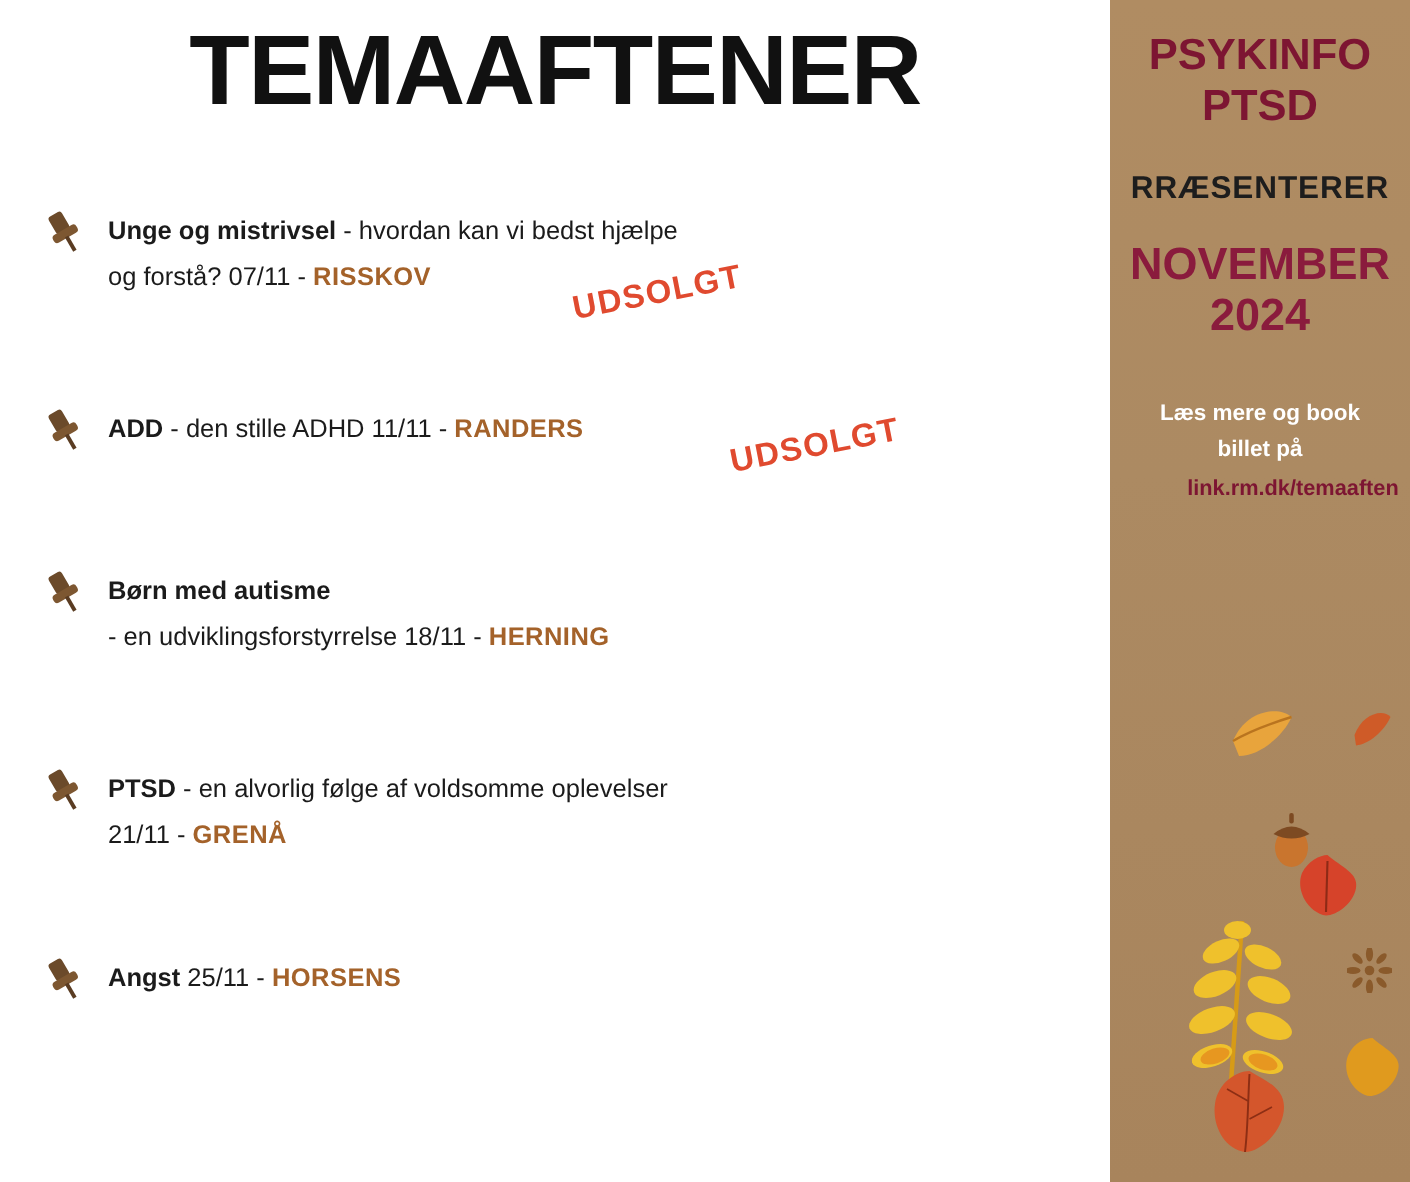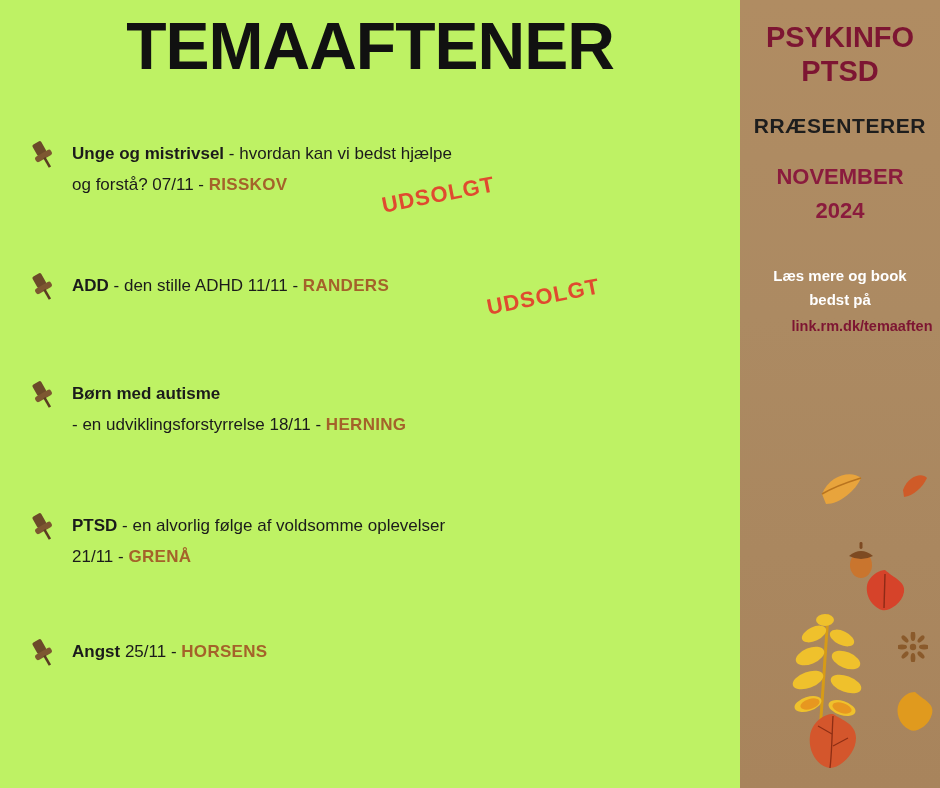--- a/index.html
+++ b/index.html
@@ -20,21 +20,21 @@
     background: #e9e5e0;
   }
 
   
   .left-col {
     position: absolute;
     left: 0;
     top: 0;
     width: 740px;
     height: 788px;
-    background: #bef264;
+    background: #ffffff;
   }
   .poster-title {
     position: absolute;
     left: 0;
     top: 8px;
     width: 740px;
     text-align: center;
     font-family: "Liberation Sans", sans-serif;
     font-weight: bold;
     font-size: 66px;
@@ -122,21 +122,21 @@
     color: #1d1d1d;
     font-weight: bold;
     font-size: 21px;
     letter-spacing: 0.6px;
   }
   .month {
     margin-top: 22px;
     text-align: center;
     color: #8a1b3d;
     font-weight: bold;
-    font-size: 22px;
+    font-size: 30px;
     line-height: 34px;
   }
   .booking {
     margin-top: 36px;
     text-align: center;
     color: #ffffff;
     font-size: 15px;
     line-height: 24px;
     font-weight: bold;
   }
@@ -275,21 +275,21 @@
 
     <div class="presents">RRÆSENTERER</div>
 
     <div class="month">
       <span>NOVEMBER</span><br>
       <span>2024</span>
     </div>
 
     <div class="booking">
       <span>Læs mere og book</span><br>
-      <span>bedst på</span>
+      <span>billet på</span>
       <a class="link" href="#">link.rm.dk/temaaften</a>
     </div>
 
     <span class="leaf" style="left:78px; top:468px;">
       <svg width="46" height="40" viewBox="0 0 46 40">
         <path d="M4 26 C12 6, 34 2, 43 10 C38 22, 22 36, 8 36 Z" fill="#e8a43c"></path>
         <path d="M4 26 C14 20, 30 14, 43 10" stroke="#b9741f" stroke-width="1.6" fill="none"></path>
       </svg>
     </span>
     <span class="leaf" style="left:160px; top:470px;">

